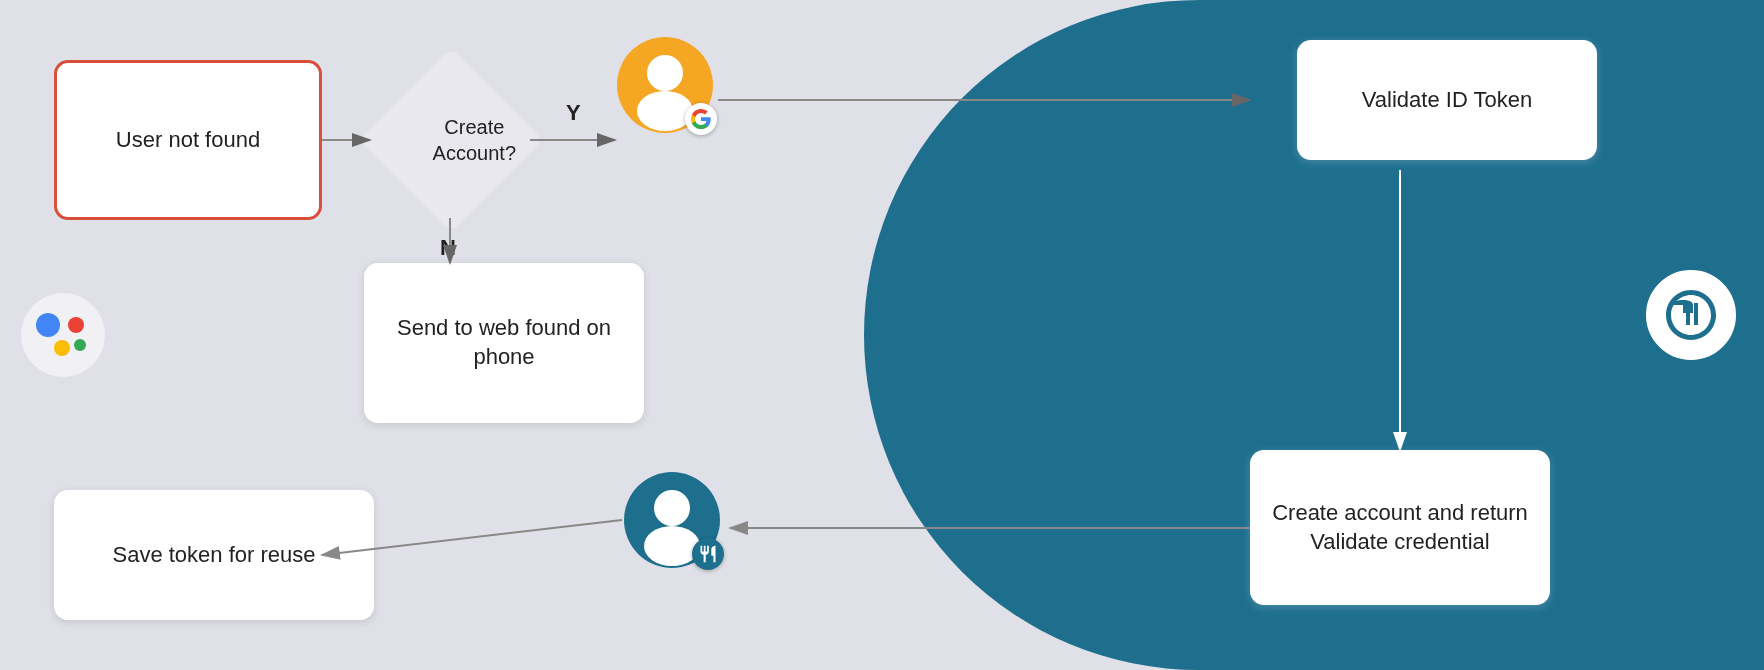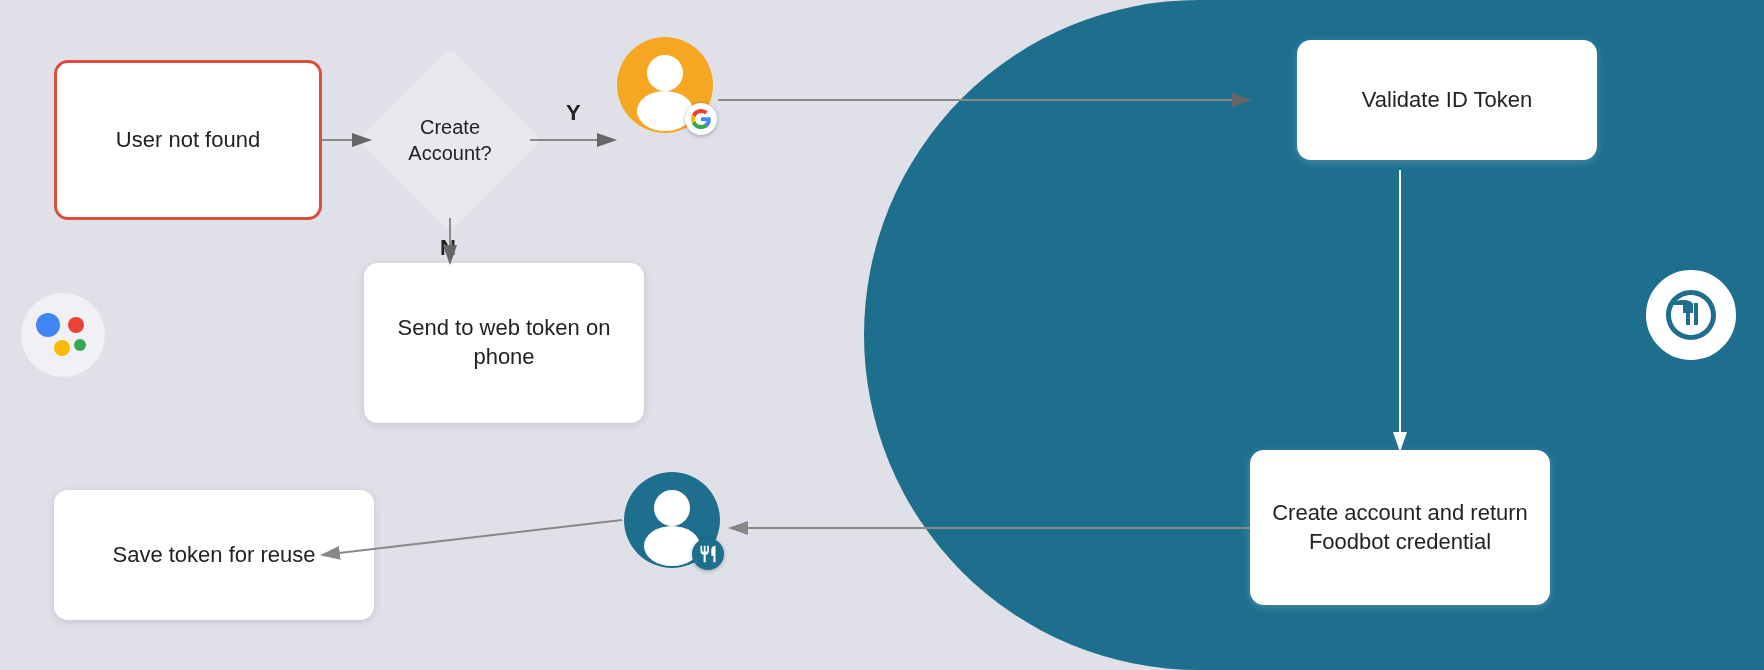--- a/index.html
+++ b/index.html
@@ -90,27 +90,27 @@
       width: 300px;
       height: 155px;
       border: none;
       box-shadow: 0 2px 8px rgba(255,255,255,0.2);
       color: #222;
     }
 
     
     .diamond-wrapper {
       position: absolute;
-      left: 370px;
+      left: 356px;
       top: 40px;
       width: 160px;
       height: 200px;
       display: flex;
       align-items: center;
-      justify-content: center;
+      justify-content: flex-end;
     }
     .diamond {
       width: 130px;
       height: 130px;
       background: #e8e8ee;
       transform: rotate(45deg);
       border-radius: 8px;
     }
     .diamond-label {
       position: absolute;
@@ -186,37 +186,37 @@
   <div class="diamond-wrapper">
     <div class="diamond"></div>
     <span class="diamond-label">Create<br>Account?</span>
   </div>
 
   <div class="label-y">Y</div>
 
   <div class="label-n">N</div>
 
   <div class="box box-web-login">
-    <span>Send to web token
+    <span>Send to web found
 on phone</span>
   </div>
 
   <div class="box box-save-token">
     <span>Save token
 for reuse</span>
   </div>
 
   <div class="box box-validate">
     <span>Validate ID
 Token</span>
   </div>
 
   <div class="box box-create-account">
     <span>Create account and
-return Foodbot
+return Validate
 credential</span>
   </div>
 
   <div class="assistant-icon">
     <svg viewBox="0 0 90 90" width="90" height="90">
       <circle cx="45" cy="45" r="42" fill="#f0f0f5"></circle>
 
       <circle cx="30" cy="35" r="12" fill="#4285F4"></circle>
 
       <circle cx="58" cy="35" r="8" fill="#EA4335"></circle>

